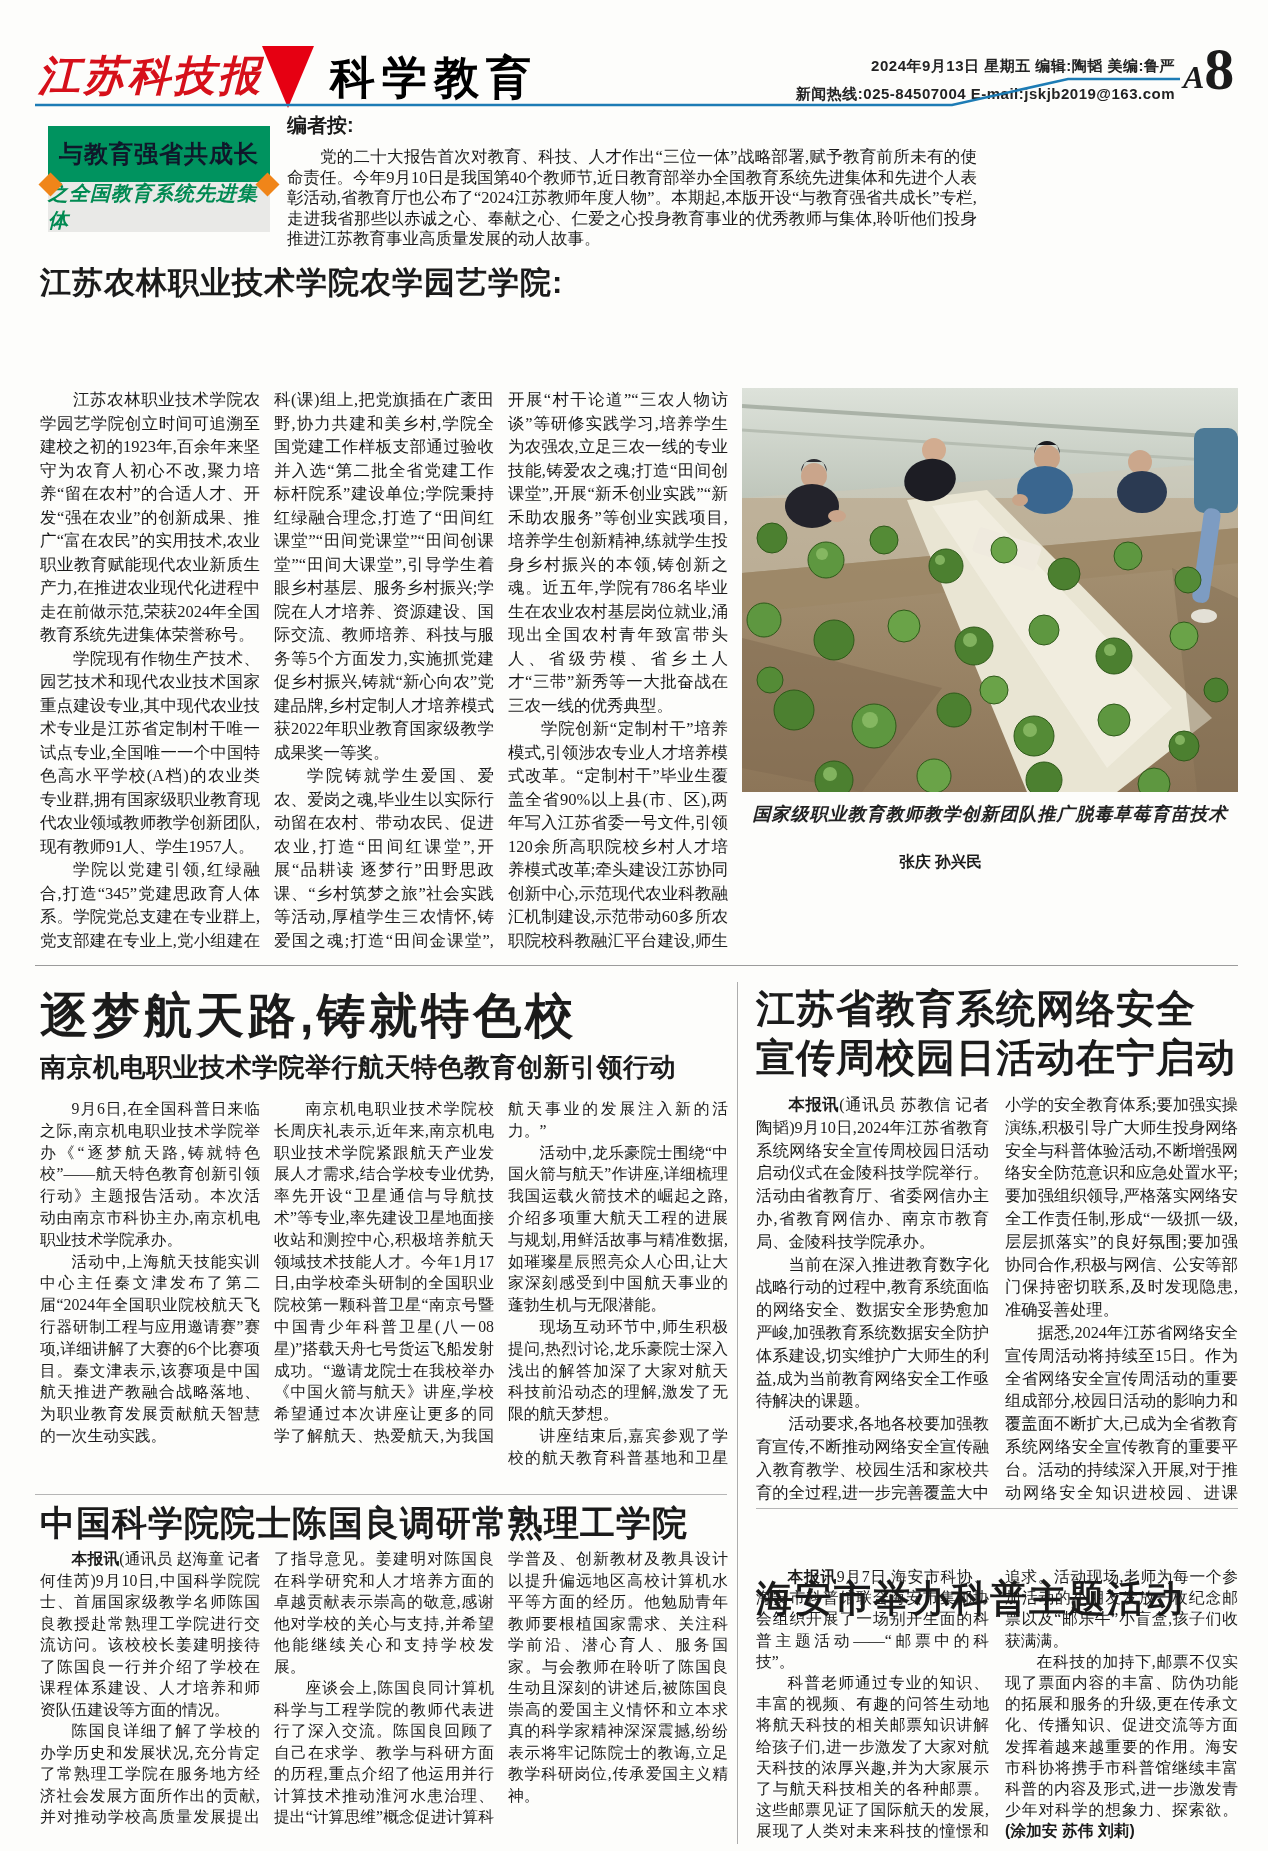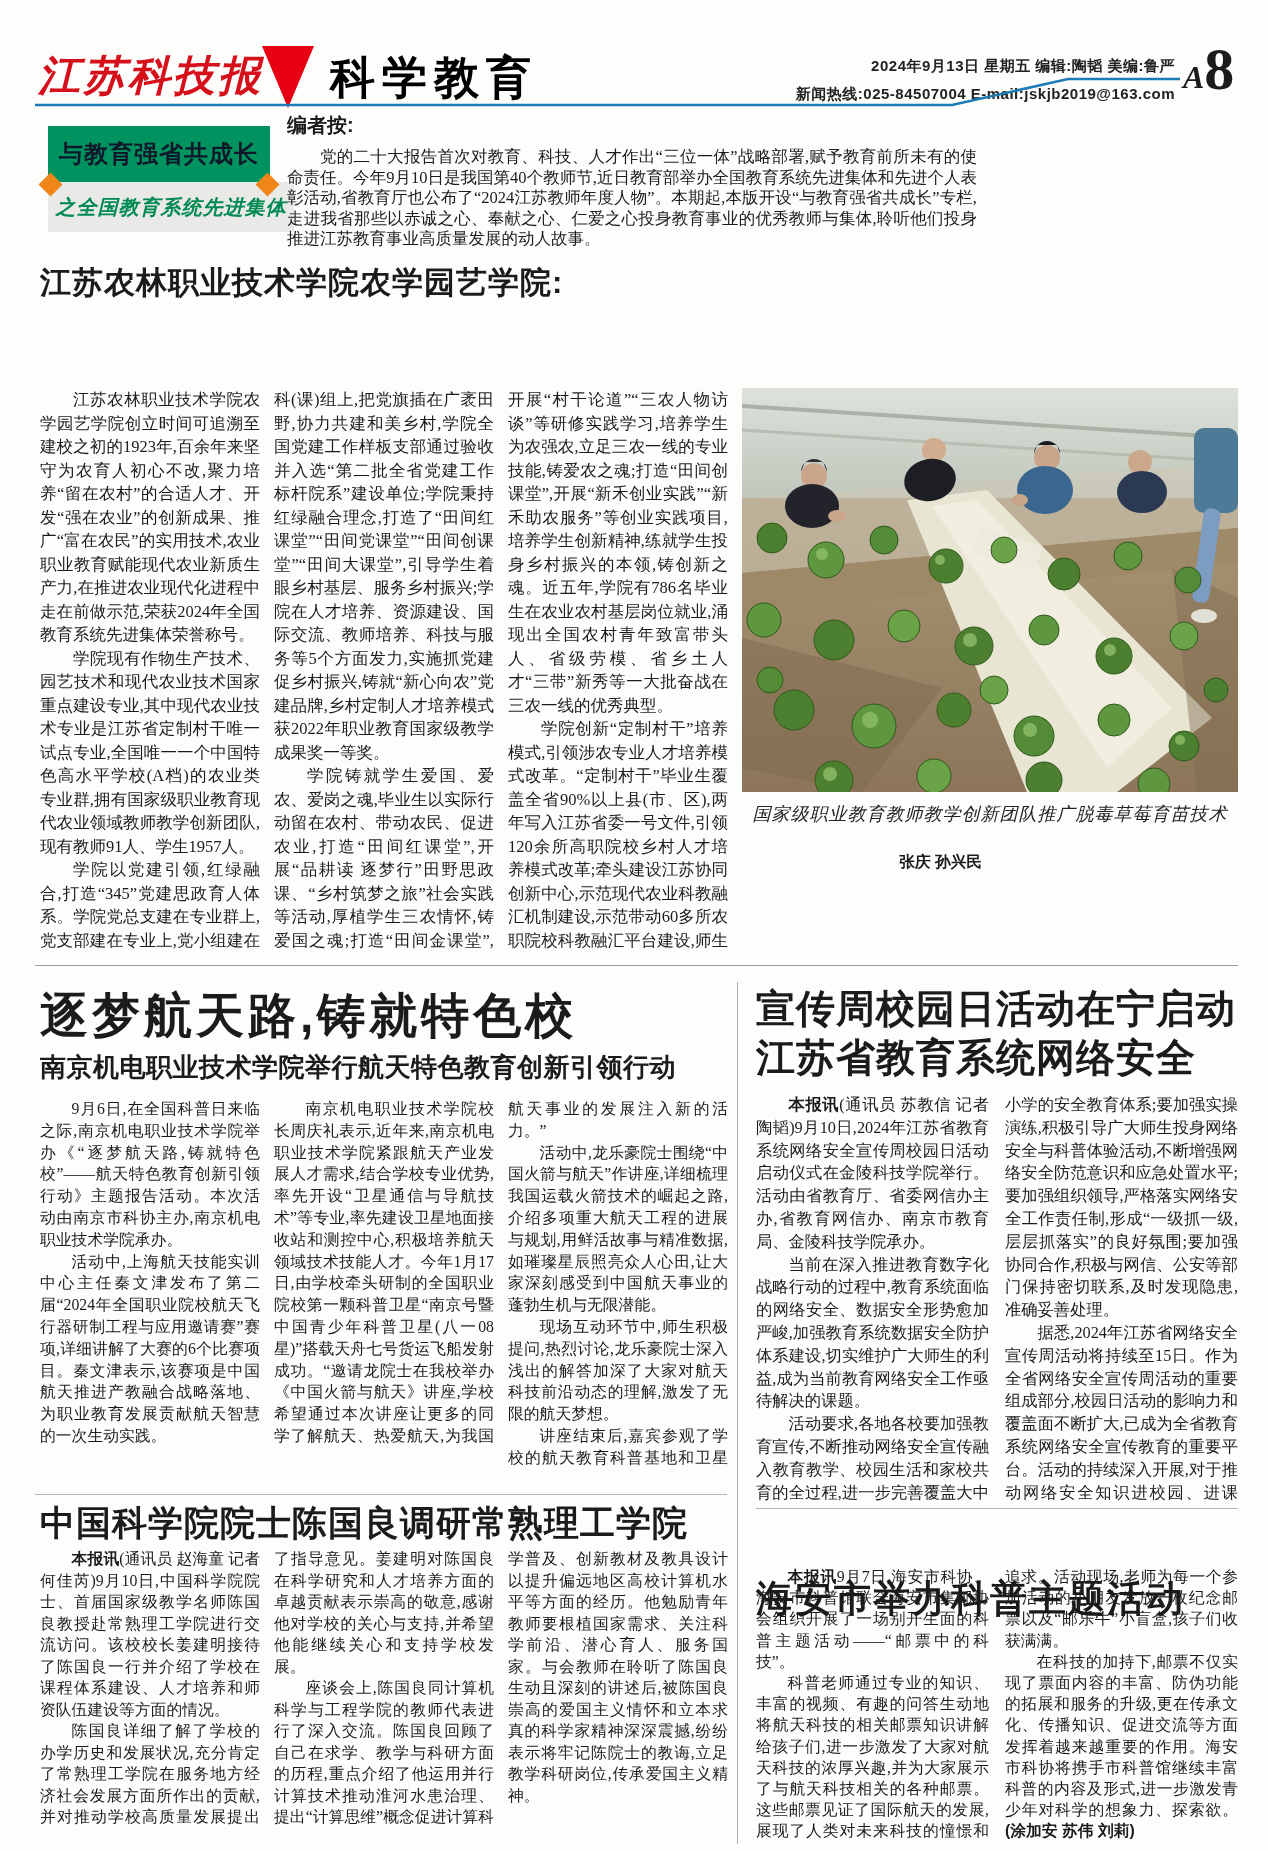--- a/index.html
+++ b/index.html
@@ -15,21 +15,21 @@
   .tri{width:0;height:0;border-left:26px solid transparent;border-right:26px solid transparent;
        border-top:62px solid #e60012;}
   .section-title{font-size:45px;font-weight:900;letter-spacing:7px;color:#000;}
   .hdr-small{font-size:15px;font-weight:bold;color:#222;letter-spacing:.5px;}
   .pageno-a{font-size:32px;font-style:italic;font-weight:bold;}
   .pageno-n{font-size:60px;font-weight:bold;line-height:.9;}
 
   
   .badge-box{width:222px;height:56px;background:#00935f;display:flex;align-items:center;justify-content:center;}
   .badge-box span{color:#0f172a;font-size:24px;font-weight:900;letter-spacing:1px;}
-  .badge-strip{width:246px;height:50px;background:#e9e9e7;display:flex;align-items:center;justify-content:center;}
+  .badge-strip{width:222px;height:50px;background:#e9e9e7;display:flex;align-items:center;justify-content:center;}
   .badge-strip span{color:#008a52;font-size:20px;font-weight:bold;font-style:italic;letter-spacing:1px;}
   .diamond{width:17px;height:17px;background:#f08519;transform:rotate(45deg);}
   .note-label{font-size:20px;font-weight:900;}
   .note-body{font-size:16.5px;line-height:20.5px;text-align:justify;}
 
   
   .kicker{font-size:31px;font-weight:900;letter-spacing:1px;}
   .main-head{font-size:50px;font-weight:900;letter-spacing:2px;white-space:nowrap;}
   .h2-head{font-size:48px;font-weight:900;letter-spacing:4px;}
   .h2-sub{font-size:26px;font-weight:600;letter-spacing:.5px;}
@@ -193,21 +193,21 @@
           <circle cx="228" cy="252" r="7"></circle>
           <circle cx="128" cy="332" r="8"></circle>
         <circle cx="288" cy="342" r="7"></circle>
           <circle cx="368" cy="262" r="6"></circle>
           <circle cx="88" cy="386" r="7"></circle>
         <circle cx="438" cy="352" r="5"></circle>
           <circle cx="198" cy="172" r="5"></circle>
       </g>
     </svg>
   </div>
-  <div class="abs caption" style="left:742px;top:802px;width:496px;">国家级职业教育教师教学创新团队推广脱毒草莓育苗技术</div>
+  <div class="abs caption" style="left:742px;top:802px;width:496px;font-weight:bold;">国家级职业教育教师教学创新团队推广脱毒草莓育苗技术</div>
 
   <div class="abs body-text cols-2 tail-body" style="left:742px;top:850px;width:496px;height:108px;">
     <p class="noindent"><b class="byline">张庆 孙兴民</b></p>
   </div>
 
   <div class="abs rule" style="left:35px;top:965px;width:1203px;"></div>
   <div class="abs vrule" style="left:737px;top:982px;height:862px;"></div>
 
   <div class="abs h2-head sans" style="left:40px;top:984px;">逐梦航天路,铸就特色校</div>
   <div class="abs h2-sub sans" style="left:40px;top:1050px;">南京机电职业技术学院举行航天特色教育创新引领行动</div>
@@ -215,22 +215,22 @@
     <p>9月6日,在全国科普日来临之际,南京机电职业技术学院举办《“逐梦航天路,铸就特色校”——航天特色教育创新引领行动》主题报告活动。本次活动由南京市科协主办,南京机电职业技术学院承办。</p>
     <p>活动中,上海航天技能实训中心主任秦文津发布了第二届“2024年全国职业院校航天飞行器研制工程与应用邀请赛”赛项,详细讲解了大赛的6个比赛项目。秦文津表示,该赛项是中国航天推进产教融合战略落地、为职业教育发展贡献航天智慧的一次生动实践。</p>
     <p>南京机电职业技术学院校长周庆礼表示,近年来,南京机电职业技术学院紧跟航天产业发展人才需求,结合学校专业优势,率先开设“卫星通信与导航技术”等专业,率先建设卫星地面接收站和测控中心,积极培养航天领域技术技能人才。今年1月17日,由学校牵头研制的全国职业院校第一颗科普卫星“南京号暨中国青少年科普卫星(八一08星)”搭载天舟七号货运飞船发射成功。“邀请龙院士在我校举办《中国火箭与航天》讲座,学校希望通过本次讲座让更多的同学了解航天、热爱航天,为我国航天事业的发展注入新的活力。”</p>
     <p>活动中,龙乐豪院士围绕“中国火箭与航天”作讲座,详细梳理我国运载火箭技术的崛起之路,介绍多项重大航天工程的进展与规划,用鲜活故事与精准数据,如璀璨星辰照亮众人心田,让大家深刻感受到中国航天事业的蓬勃生机与无限潜能。</p>
     <p>现场互动环节中,师生积极提问,热烈讨论,龙乐豪院士深入浅出的解答加深了大家对航天科技前沿动态的理解,激发了无限的航天梦想。</p>
     <p>讲座结束后,嘉宾参观了学校的航天教育科普基地和卫星地面接收站,并在航天教育科普基地参加了卫星测控中心的揭牌仪式。</p>
 
   </div>
 
   <div class="abs h3-head sans" style="left:756px;top:984px;width:482px;">
+    <div>江苏省教育系统网络安全</div>
     <div>宣传周校园日活动在宁启动</div>
-    <div>江苏省教育系统网络安全</div>
   </div>
   <div class="abs body-text cols-2 a3-body" style="left:756px;top:1094px;width:482px;height:414px;">
     <p><b class="lead-tag">本报讯</b><span>(通讯员 苏教信 记者 陶韬)</span><span>9月10日,2024年江苏省教育系统网络安全宣传周校园日活动启动仪式在金陵科技学院举行。活动由省教育厅、省委网信办主办,省教育网信办、南京市教育局、金陵科技学院承办。</span></p>
     <p>当前在深入推进教育数字化战略行动的过程中,教育系统面临的网络安全、数据安全形势愈加严峻,加强教育系统数据安全防护体系建设,切实维护广大师生的利益,成为当前教育网络安全工作亟待解决的课题。</p>
     <p>活动要求,各地各校要加强教育宣传,不断推动网络安全宣传融入教育教学、校园生活和家校共育的全过程,进一步完善覆盖大中小学的安全教育体系;要加强实操演练,积极引导广大师生投身网络安全与科普体验活动,不断增强网络安全防范意识和应急处置水平;要加强组织领导,严格落实网络安全工作责任制,形成“一级抓一级,层层抓落实”的良好氛围;要加强协同合作,积极与网信、公安等部门保持密切联系,及时发现隐患,准确妥善处理。</p>
     <p>据悉,2024年江苏省网络安全宣传周活动将持续至15日。作为全省网络安全宣传周活动的重要组成部分,校园日活动的影响力和覆盖面不断扩大,已成为全省教育系统网络安全宣传教育的重要平台。活动的持续深入开展,对于推动网络安全知识进校园、进课堂、进头脑,共建清朗网络家园起到了重要作用。</p>
   </div>
 
   <div class="abs rule" style="left:35px;top:1494px;width:692px;background:#b5b5b5;"></div>
   <div class="abs rule" style="left:756px;top:1508px;width:482px;background:#b5b5b5;"></div>

